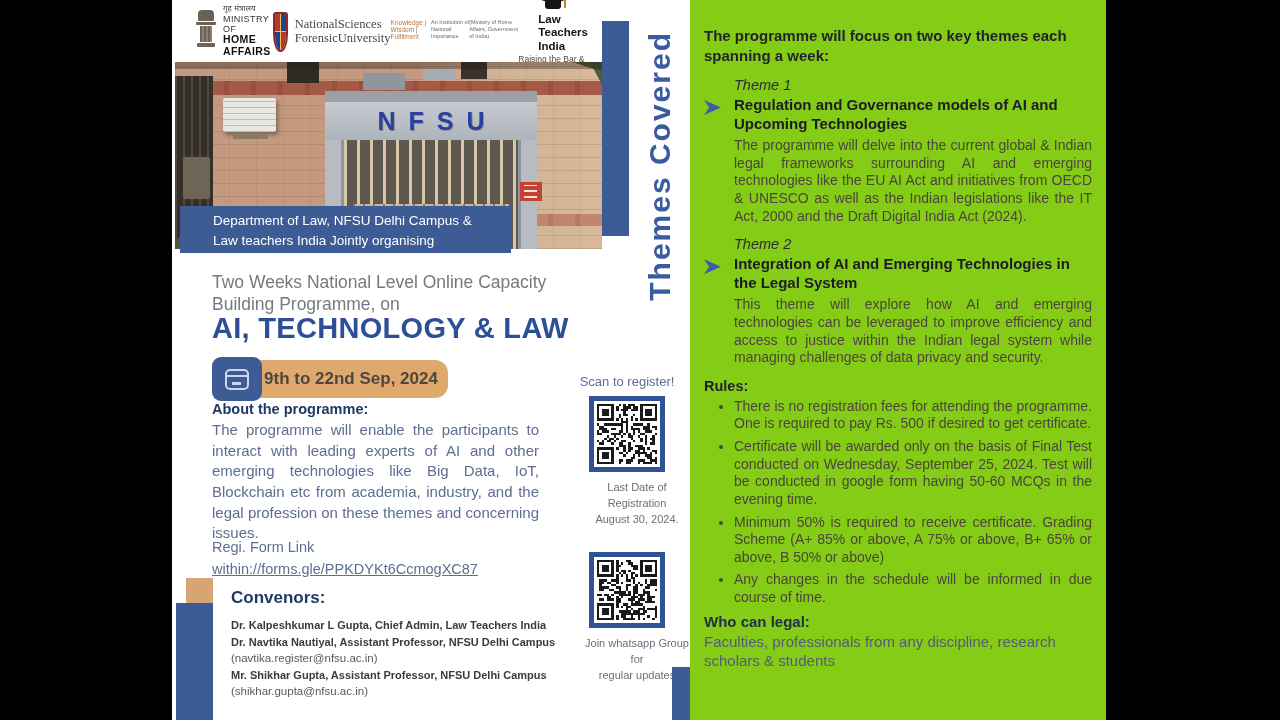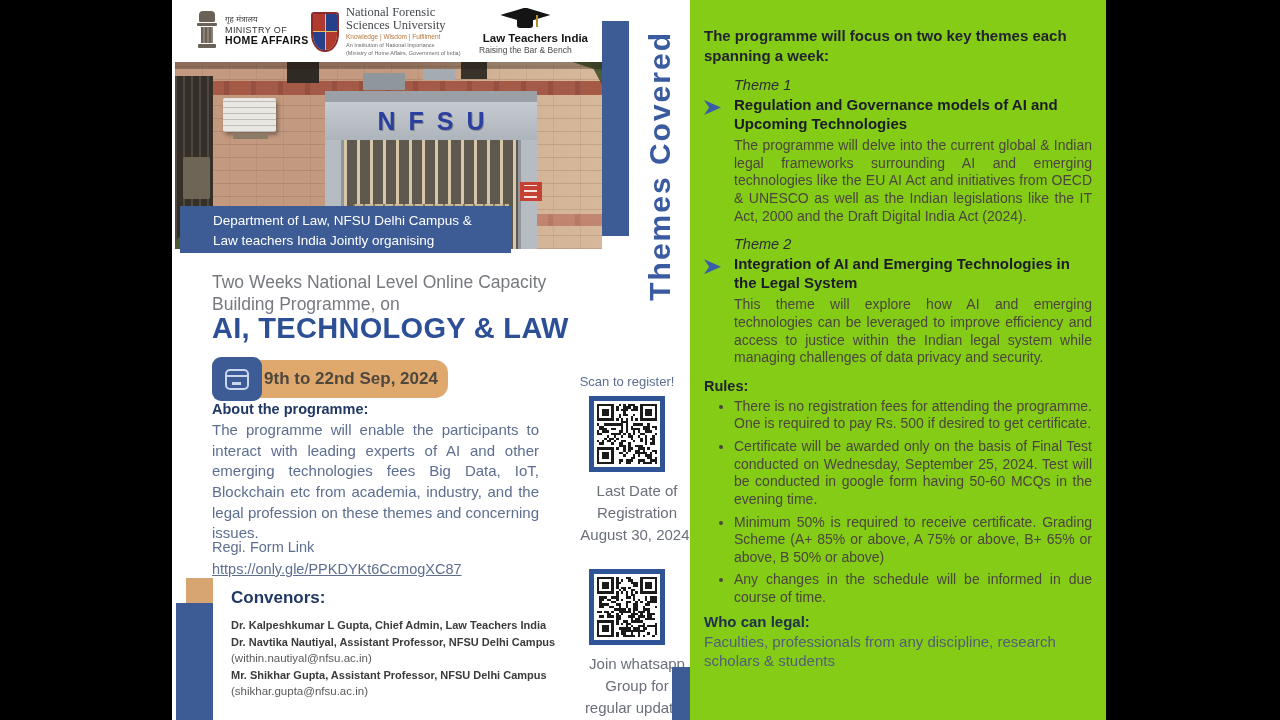--- a/index.html
+++ b/index.html
@@ -21,21 +21,21 @@
   .mha-1{font-size:9px;color:#333;letter-spacing:.4px;}
   .mha-2{font-size:10.5px;font-weight:bold;color:#101010;letter-spacing:.4px;}
   .crest{position:relative;width:28px;height:40px;border:2px solid #8a2b2b;border-radius:3px 3px 46% 46%;overflow:hidden;background:#f0e8d8;}
   .crest .q{position:absolute;width:50%;height:50%;}
   .crest .q1{left:0;top:0;background:#b03a2e;}
   .crest .q2{right:0;top:0;background:#27408b;}
   .crest .q3{left:0;bottom:0;background:#27408b;}
   .crest .q4{right:0;bottom:0;background:#b03a2e;}
   .crest .cross{position:absolute;left:0;top:48%;width:100%;height:4%;background:#e8c25a;}
   .crest .crossv{position:absolute;top:0;left:48%;height:100%;width:4%;background:#e8c25a;}
-  .nfsu-txt{display:flex;flex-direction:column;line-height:1.05;}
+  .nfsu-txt{display:flex;line-height:1.05;}
   .nfsu-name{font-family:"Liberation Serif","DejaVu Serif",serif;font-size:12.5px;color:#44484c;}
   .nfsu-motto{font-size:6.5px;color:#b5763a;margin-top:2px;}
   .nfsu-sub{font-size:5.5px;color:#6a6a6a;margin-top:1px;line-height:1.25;}
   .logo-lti{display:flex;flex-direction:column;align-items:center;line-height:1.2;}
   .cap{position:relative;width:54px;height:22px;margin-bottom:2px;}
   .cap .board{position:absolute;left:2px;top:0;width:50px;height:15px;background:#141414;
               clip-path:polygon(50% 0,100% 50%,50% 100%,0 50%);}
   .cap .base{position:absolute;left:19px;top:11px;width:16px;height:9px;background:#141414;border-radius:0 0 3px 3px;}
   .cap .tassel{position:absolute;left:38px;top:7px;width:2px;height:12px;background:#b98c2a;}
   .lti-name{font-size:11.5px;font-weight:bold;color:#141414;margin-left:20px;}
@@ -106,21 +106,21 @@
 
   .convenors{position:absolute;left:231px;top:588px;width:345px;}
   .conv-h{font-size:17px;font-weight:bold;color:#203864;margin-bottom:9px;}
   .conv-name{font-size:11px;font-weight:bold;color:#3b3b3b;line-height:1.5;white-space:nowrap;}
   .conv-contact{font-size:11.5px;color:#5a5a5a;line-height:1.45;}
 
   .qr-col{position:absolute;left:558px;top:374px;width:138px;display:flex;flex-direction:column;align-items:center;text-align:center;}
   .scan{font-size:13px;color:#5d6e90;margin-bottom:7px;}
   .qr{width:76px;height:76px;background:#fff;border:5px solid #2f5496;padding:3px;}
   .qr svg{width:100%;height:100%;display:block;}
-  .qr-cap{margin-top:8px;font-size:15px;color:#6a6f7a;line-height:1.45;margin-left:20px;}
+  .qr-cap{margin-top:8px;font-size:11px;color:#6a6f7a;line-height:1.45;margin-left:20px;}
   .qr2{margin-top:24px;}
   .bottom-sq{position:absolute;left:672px;top:667px;width:19px;height:53px;background:#3d5b94;}
 
   
   .panel{position:absolute;left:690px;top:0;width:416px;height:720px;background:#84cc16;
          padding:26px 14px 0 14px;overflow:hidden;}
   .p-intro{font-size:15px;font-weight:bold;color:#23232c;line-height:1.3;margin:0 0 12px;}
   .theme{position:relative;padding-left:30px;margin-bottom:11px;}
   .t-label{font-size:14.5px;font-style:italic;color:#2c2c34;margin-bottom:2px;}
   .t-title{font-size:15px;font-weight:bold;color:#1c1c26;line-height:1.27;margin-bottom:4px;}
@@ -223,38 +223,38 @@
   <div class="program-title">AI, TECHNOLOGY &amp; LAW</div>
 
   <div class="date-row">
     <div class="date-pill">9th to 22nd Sep, 2024</div>
     <div class="date-icon-box">
       <div class="cal"></div>
     </div>
   </div>
 
   <div class="about-h">About the programme:</div>
-  <div class="about-body">The programme will enable the participants to interact with leading experts of AI and other emerging technologies fees Big Data, IoT, Blockchain etc from academia, industry, and the legal profession on these themes and concerning issues.</div>
+  <div class="about-body">The programme will enable the participants to interact with leading experts of AI and other emerging technologies like Big Data, IoT, Blockchain etc from academia, industry, and the legal profession on these themes and concerning issues.</div>
 
   <div class="regi">
     <div>Regi. Form Link</div>
-    <a href="#">https://only.gle/PPKDYKt6CcmogXC87</a>
+    <a href="#">within://forms.gle/PPKDYKt6CcmogXC87</a>
   </div>
 
   <div class="deco-tan"></div>
   <div class="deco-blue"></div>
 
   <div class="convenors">
     <div class="conv-h">Convenors:</div>
     <div>
       <div class="conv-name">Dr. Kalpeshkumar L Gupta, Chief Admin, Law Teachers India</div>
     </div>
     <div>
       <div class="conv-name">Dr. Navtika Nautiyal, Assistant Professor, NFSU Delhi Campus</div>
-      <div class="conv-contact">(within.nautiyal@nfsu.ac.in)</div>
+      <div class="conv-contact">(navtika.register@nfsu.ac.in)</div>
     </div>
     <div>
       <div class="conv-name">Mr. Shikhar Gupta, Assistant Professor, NFSU Delhi Campus</div>
       <div class="conv-contact">(shikhar.gupta@nfsu.ac.in)</div>
     </div>
   </div>
 
   <div class="qr-col">
     <div class="scan">Scan to register!</div>
     <div class="qr">

